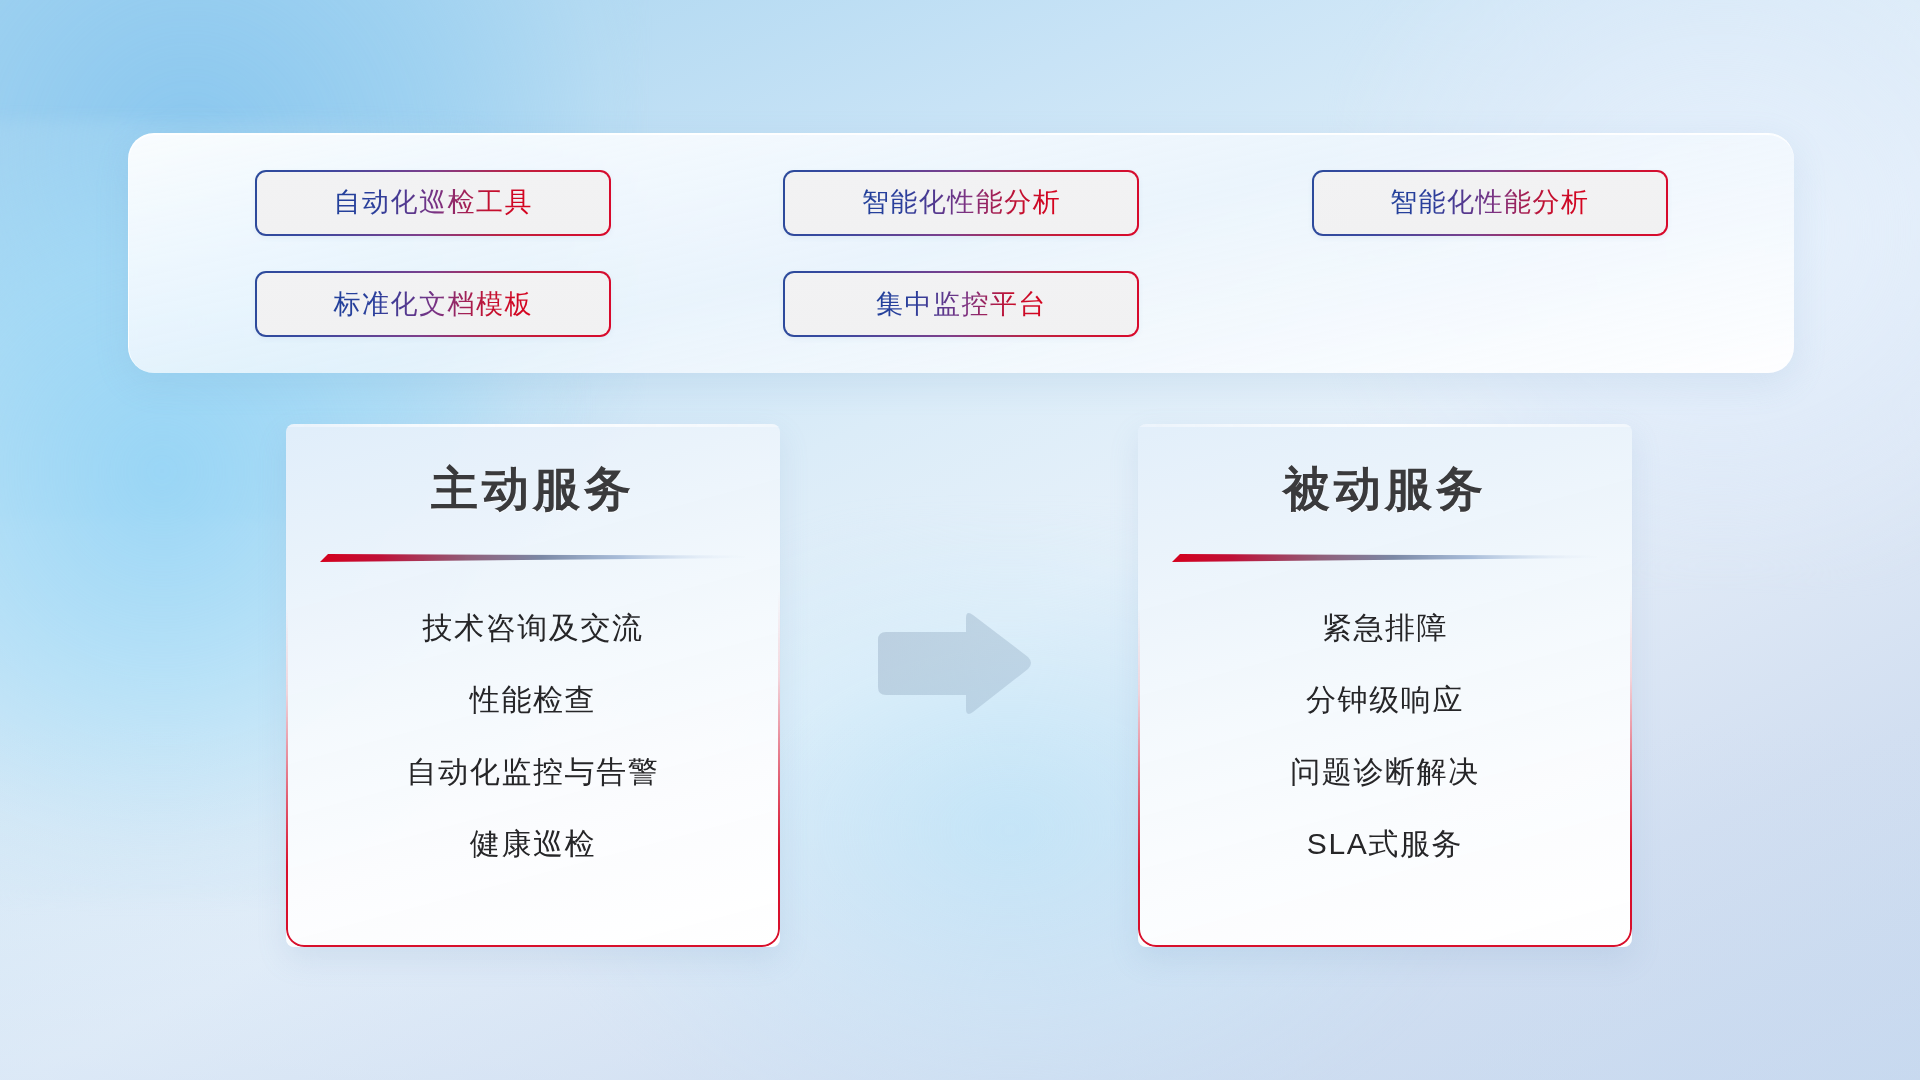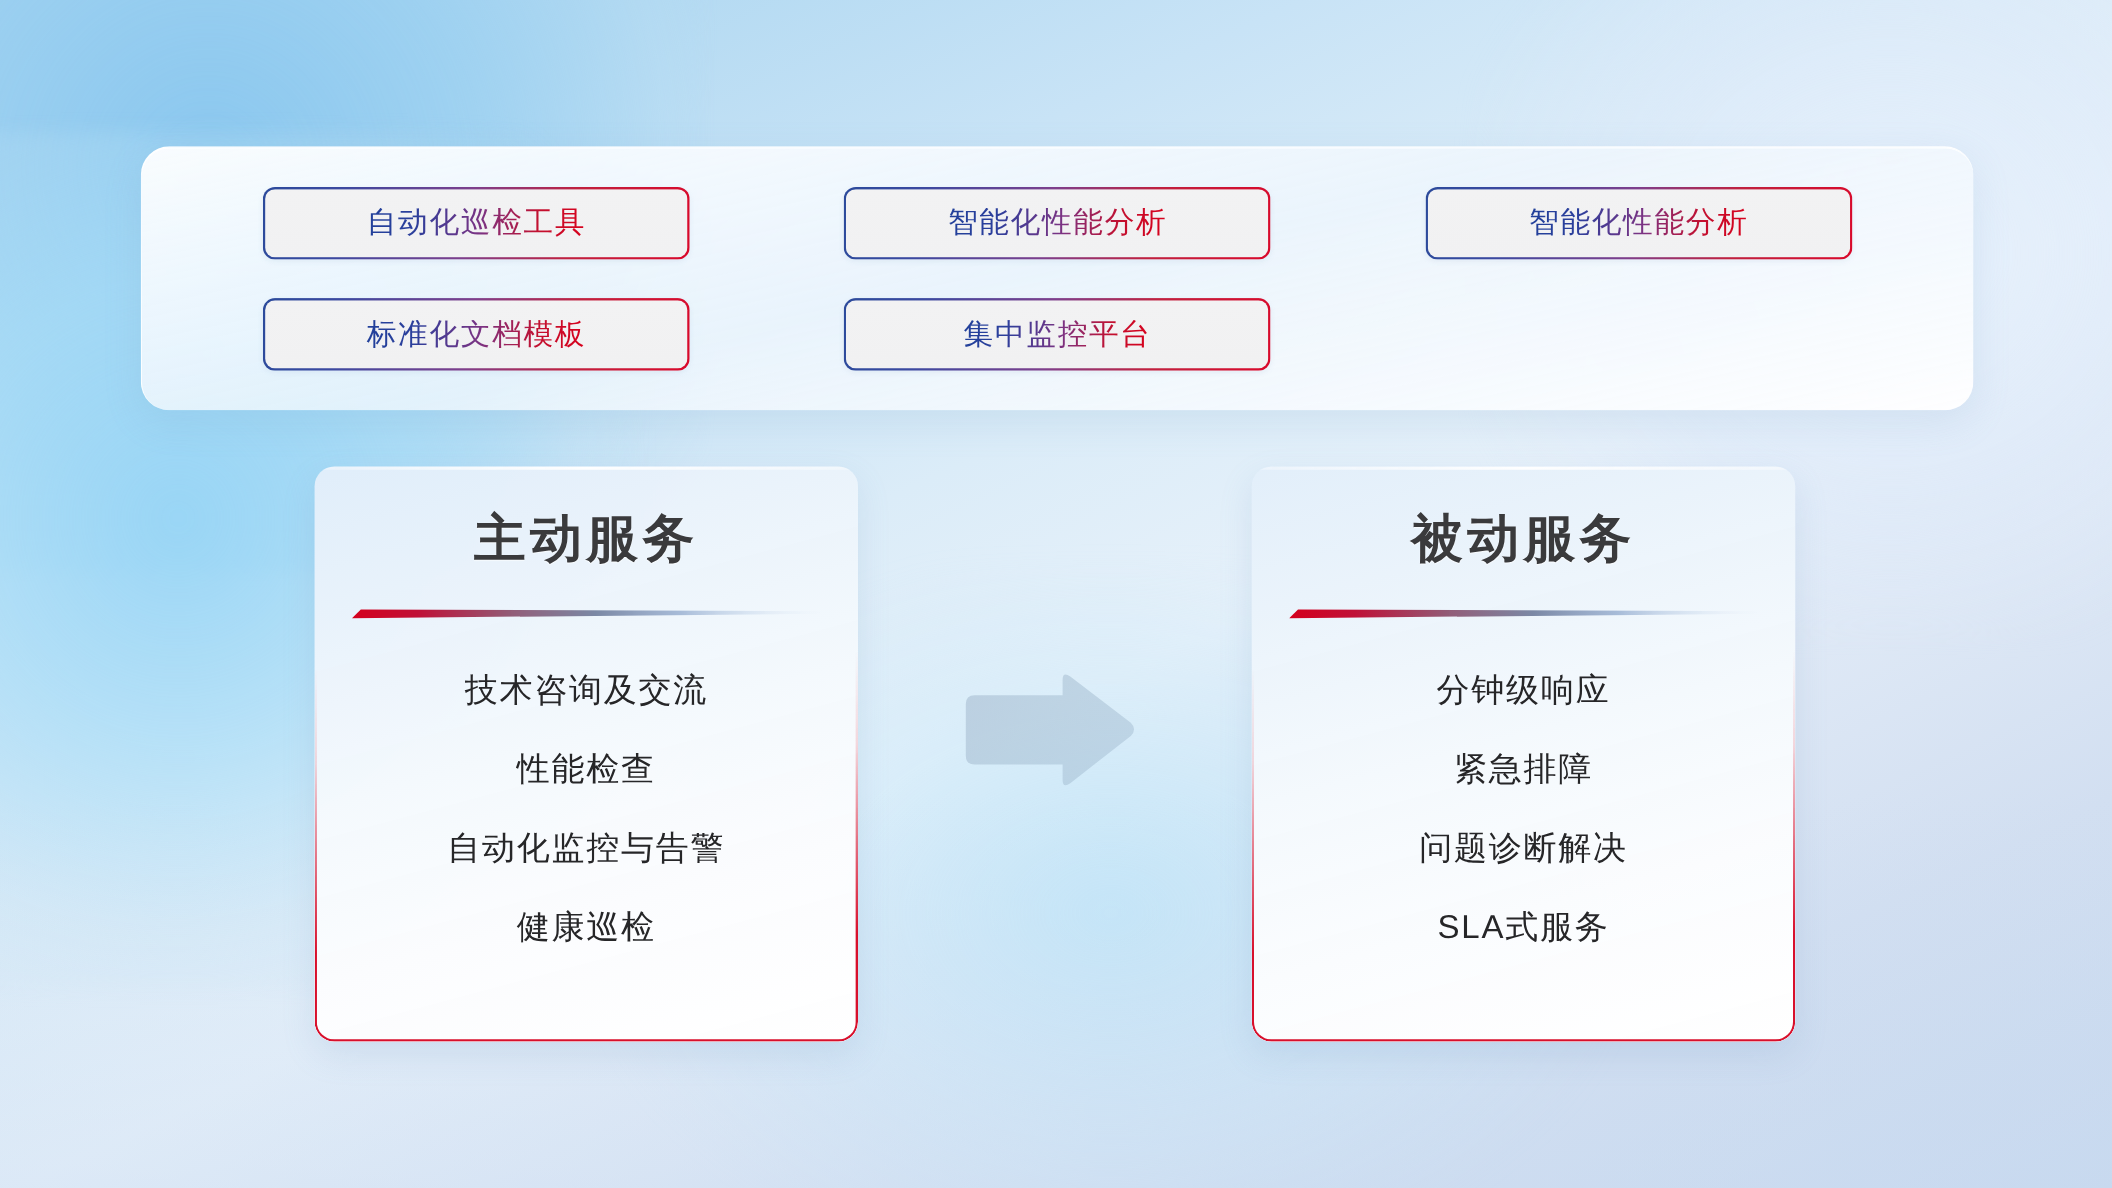--- a/index.html
+++ b/index.html
@@ -111,21 +111,21 @@
     grid-template-rows: repeat(2, 1fr);
     column-gap: 0px;
     row-gap: 0px;
     place-items: center;
     padding: 18px 40px 18px 40px;
   }
 
   
   .chip {
     position: relative;
-    width: 388px;
+    width: 356px;
     height: 66px;
     border-radius: 11px;
     background:
       linear-gradient(#f2f2f3, #f1f1f2) padding-box,
       linear-gradient(100deg, #2b4a9b 0%, #3b49a0 18%, #7d3f8c 48%, #c0213f 72%, #d9082a 100%) border-box;
     border: 2px solid transparent;
     display: flex;
     align-items: center;
     justify-content: center;
     box-shadow: 0 2px 5px rgba(120,150,190,0.10);
@@ -143,21 +143,21 @@
     -webkit-text-fill-color: transparent;
     white-space: nowrap;
   }
 
   
   .card {
     position: absolute;
     top: 424px;
     width: 494px;
     height: 523px;
-    border-radius: 18px;
+    border-radius: 8px;
     background: linear-gradient(165deg,
         rgba(226,238,250,0.96) 0%,
         rgba(235,243,251,0.96) 22%,
         rgba(245,249,253,0.97) 48%,
         rgba(251,252,254,0.98) 72%,
         rgba(255,255,255,0.99) 100%);
     box-shadow: 0 12px 30px rgba(110,150,195,0.16);
     overflow: hidden;
   }
   .card-border {
@@ -335,20 +335,20 @@
             <stop offset="70%" stop-color="#8fa8cc" stop-opacity="0.75"></stop>
             <stop offset="86%" stop-color="#c3d5ea" stop-opacity="0.45"></stop>
             <stop offset="100%" stop-color="#e8f0f8" stop-opacity="0.05"></stop>
           </linearGradient>
         </defs>
         <path d="M0,12 L8,4 L426,5.6 L426,8.0 Z" fill="url(#divgradR)"></path>
       </svg>
     </div>
 
     <div class="card-list">
+      <div class="card-list-item">紧急排障</div>
       <div class="card-list-item">分钟级响应</div>
-      <div class="card-list-item">紧急排障</div>
       <div class="card-list-item">问题诊断解决</div>
       <div class="card-list-item">SLA式服务</div>
     </div>
   </div>
 
 </div>
 
 </body></html>

